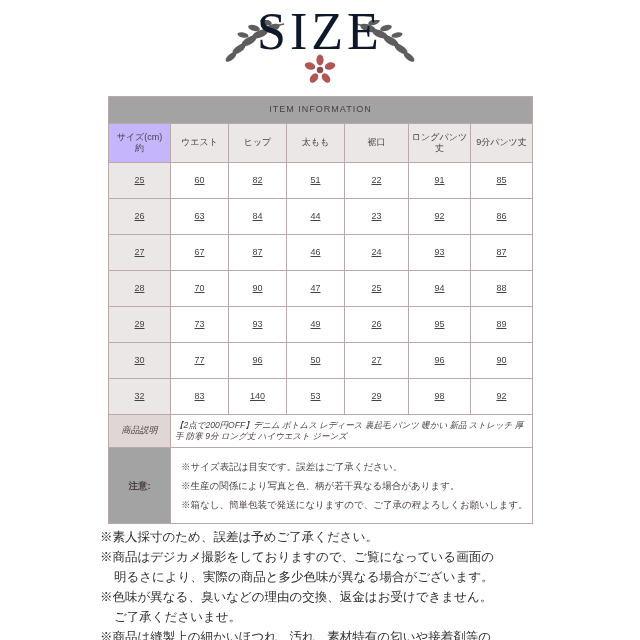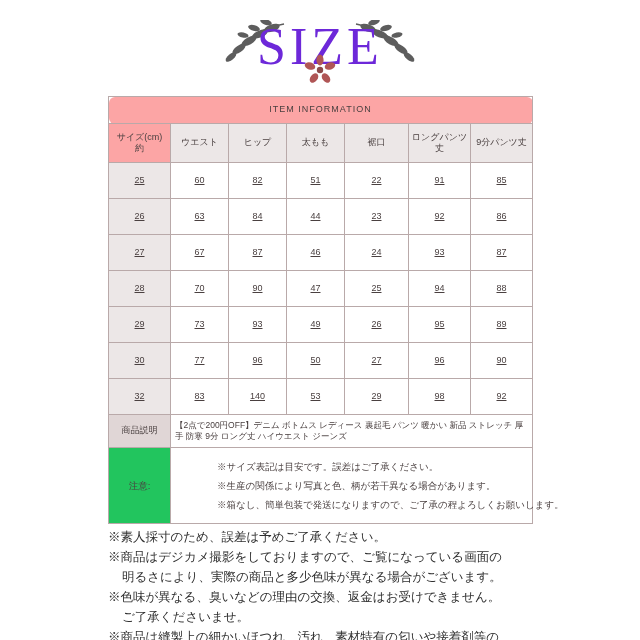--- a/index.html
+++ b/index.html
@@ -25,24 +25,23 @@
     position: absolute;
     left: 0;
     right: 0;
     top: 6px;
     text-align: center;
   }
   .title-text {
     font-family: "Liberation Serif", serif;
     font-size: 52px;
     letter-spacing: 4px;
-    color: #6d28d9;
+    color: #0f172a;
     line-height: 1;
     display: inline-block;
-    margin-top: 15px;
   }
   .leaf {
     position: absolute;
     top: 20px;
   }
   .leaf svg { display: block; }
   .leaf-left { left: 222px; }
   .leaf-right { right: 222px; }
   .flower {
     position: absolute;
@@ -66,77 +65,77 @@
   table.size-table td {
     border: 1px solid #b9a9a9;
     font-size: 9px;
     text-align: center;
     vertical-align: middle;
     padding: 2px 1px;
     color: #4a4040;
     line-height: 1.25;
   }
   .row-info td {
-    background: #fca5a5;
+    background: #a3a3a3;
     height: 22px;
     font-size: 9.5px;
     letter-spacing: 1px;
     color: #554b4b;
-    border-radius: 6px;
   }
   .row-head td {
     background: #ece7e7;
     height: 34px;
     font-size: 9.5px;
     font-weight: normal;
   }
-  .row-head td.first { background: #fca5a5; }
+  .row-head td.first { background: #c4b5fd; }
   .row-data td { height: 31px; text-decoration: underline; }
   .row-data td.first { background: #ece7e7; }
   .note-row td {
     height: 26px;
     font-size: 8.5px;
     color: #4a4040;
   }
-  .desc-row td { height: 28px; }
+  .desc-row td { height: 28px; font-style: italic; }
   .desc-row td.label {
     background: #e0d6d6;
     font-size: 9px;
     width: 62px;
   }
   .desc-row td.value {
     font-size: 8.5px;
     text-align: left;
     padding: 0 4px;
   }
   .caution-row td.label {
-    background: #22c55e;
+    background: #a3a3a3;
     font-size: 9.5px;
     width: 62px;
+    font-weight: bold;
   }
   .caution-row td.value {
     text-align: left;
     padding: 9px 10px;
     font-size: 9.5px;
     line-height: 2.0;
   }
-  .caution-row td.value div { white-space: nowrap; margin-left: 36px; }
+  .caution-row td.value div { white-space: nowrap; }
 
   
   .bottom-notes {
     position: absolute;
     left: 92px;
     top: 528px;
     width: 470px;
     font-size: 12.5px;
     line-height: 1.52;
     color: #2f2f2f;
   }
   .bottom-notes p {
-    margin: 0 0 1px 16px;
+    margin: 0 0 1px 8px;
   }
   .bottom-notes .indent {
     padding-left: 14px;
   }
 </style>
 </head>
 <body>
 
 <div class="header">
 

